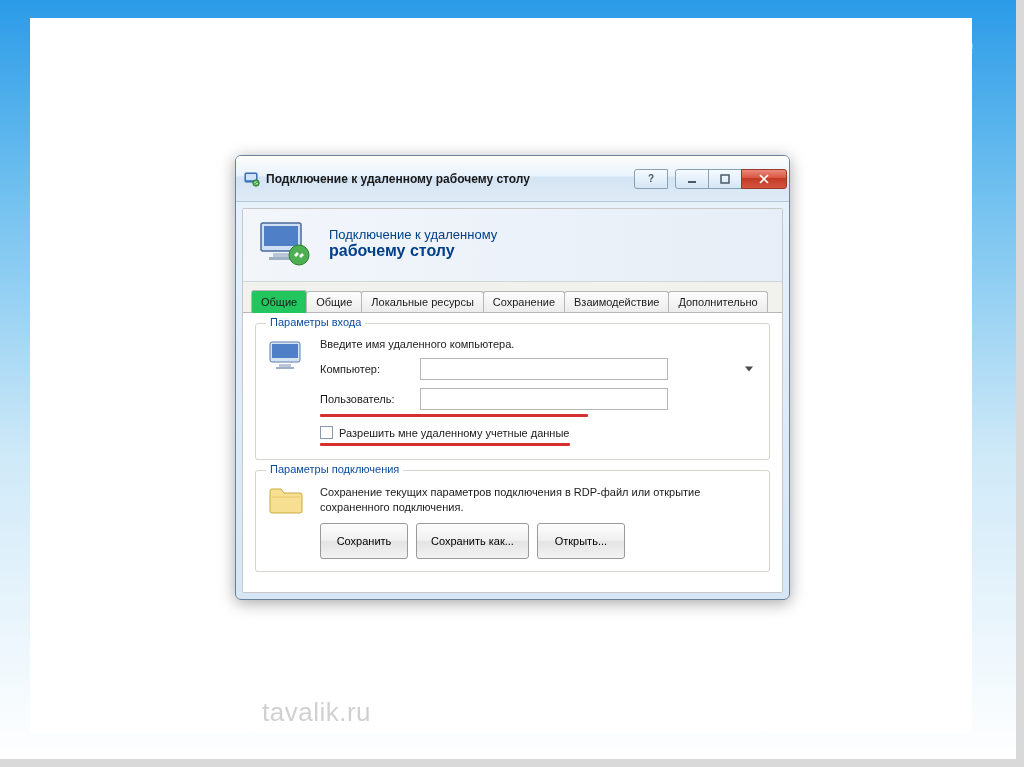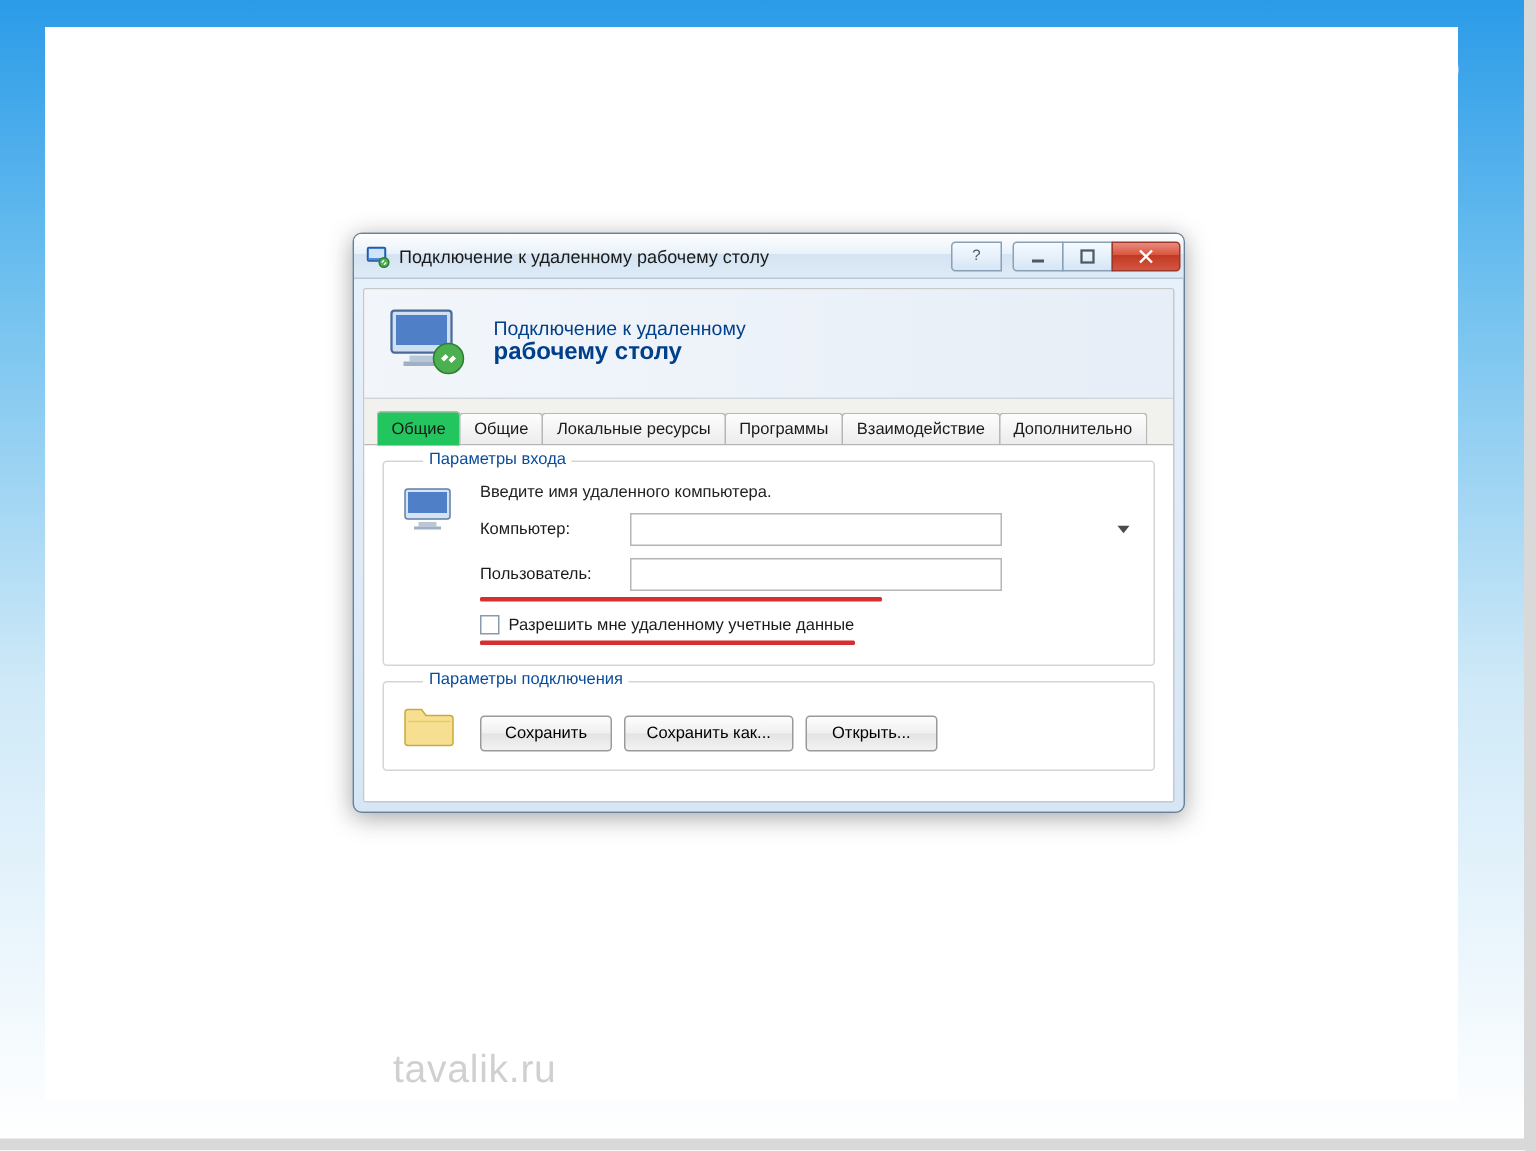--- a/index.html
+++ b/index.html
@@ -38,25 +38,26 @@
     box-shadow: 0 3px 16px rgba(0,0,0,.35);
     border-radius: 6px;
     overflow:hidden;
     background: linear-gradient(to bottom, #e8f2fb, #d6e6f5);
     border:1px solid #6a8198;
     font-size:12px;
     color:#1a1a1a;
   }
 
   .titlebar {
-    height: 30px;
+    height: 46px;
     display:flex; align-items:center;
     padding: 0 2px 0 8px;
     background: linear-gradient(to bottom, #fdfefe 0%, #e9f2fa 45%, #d4e4f3 46%, #dfeaf6 100%);
     border-bottom:1px solid #b7c8da;
+    font-weight:bold;
   }
   .titlebar .rdp-icon {
     width:16px; height:16px; margin-right:6px;
     display:inline-block;
   }
   .titlebar .t-text { font-size:12px; color:#1a1a1a; flex:1; }
   .win-controls { display:flex; gap:0; }
   .win-btn {
     width:34px; height:20px;
     border:1px solid #8aa0b5;
@@ -121,21 +122,21 @@
   .tab-body { padding:10px 12px 10px 12px; background:#fff; }
 
   .groupbox {
     border:1px solid #d5d5d0;
     border-radius:3px;
     margin-bottom:10px;
     position:relative;
     padding:14px 12px 12px 12px;
   }
   .groupbox .legend {
-    position:absolute; top:-8px; left:26px;
+    position:absolute; top:-8px; left:10px;
     background:#fff; padding:0 4px;
     font-size:11px; color:#0a4b9b;
   }
 
   .login-grid {
     display:grid;
     grid-template-columns:44px 92px 1fr;
     column-gap:8px; row-gap:8px;
     align-items:center;
   }
@@ -167,21 +168,21 @@
   .chk-row { grid-column:2 / span 2; display:flex; align-items:center; gap:6px; font-size:11px;}
   .chk {
     width:13px; height:13px; border:1px solid #8a9aad; background:#fff;
   }
 
   .conn-grid { display:grid; grid-template-columns:44px 1fr; column-gap:8px; row-gap:8px; align-items:start;}
   .folder-icon { width:36px; height:30px; }
   .conn-text { font-size:11px; line-height:1.35; }
   .btn-row { display:flex; gap:8px; margin-top:8px; }
   .wbtn {
-    height:24px;
+    height:36px;
     padding: 0 14px;
     border:1px solid #9a9a9a;
     border-radius:3px;
     background: linear-gradient(to bottom,#fdfdfd 0%, #f0f0f0 48%, #e4e4e4 52%, #f2f2f2 100%);
     font-size:11px;
     cursor:pointer;
     display:inline-flex; align-items:center; justify-content:center;
     min-width:88px;
   }
   .wbtn.primary {
@@ -270,21 +271,21 @@
         <div class="banner-text">
           <div class="line1">Подключение к удаленному</div>
           <div class="line2">рабочему столу</div>
         </div>
       </div>
 
       <div class="tabs">
         <div class="tab active">Общие</div>
         <div class="tab">Общие</div>
         <div class="tab">Локальные ресурсы</div>
-        <div class="tab">Программы</div>
+        <div class="tab">Сохранение</div>
         <div class="tab">Взаимодействие</div>
         <div class="tab">Дополнительно</div>
       </div>
 
       <div class="tab-body">
 
         <div class="groupbox">
           <div class="legend">Параметры входа</div>
           <div class="login-grid">
             <div class="login-icon">
@@ -320,20 +321,21 @@
         <div class="groupbox">
           <div class="legend">Параметры подключения</div>
           <div class="conn-grid">
             <div class="folder-icon">
               <svg viewBox="0 0 36 30" width="36" height="30">
                 <path d="M2 8 L2 26 Q2 28 4 28 L32 28 Q34 28 34 26 L34 10 Q34 8 32 8 L16 8 L13 4 L4 4 Q2 4 2 6 Z" fill="#f7df92" stroke="#caa93e"></path>
                 <path d="M4 12 L32 12" stroke="#e8c96a"></path>
               </svg>
             </div>
             <div>
+              <div class="conn-text">Сохранение текущих параметров подключения в RDP-файл или открытие сохраненного подключения.</div>
               <div class="btn-row">
                 <button class="wbtn">Сохранить</button>
                 <button class="wbtn">Сохранить как...</button>
                 <button class="wbtn">Открыть...</button>
               </div>
             </div>
           </div>
         </div>
 
       </div>

